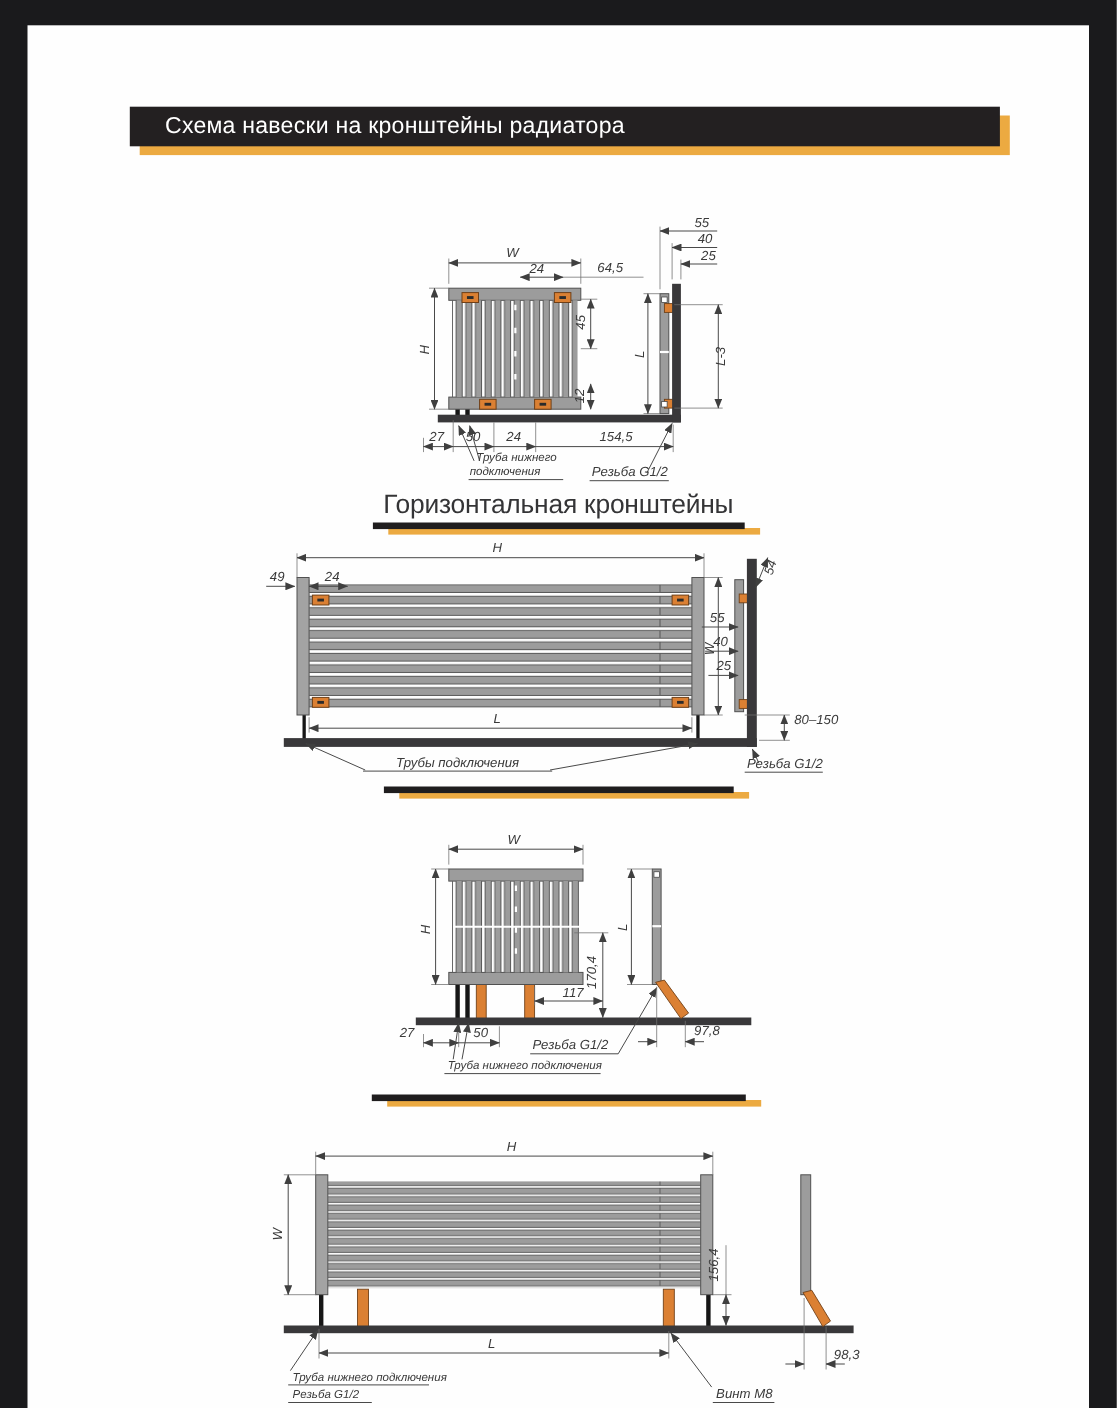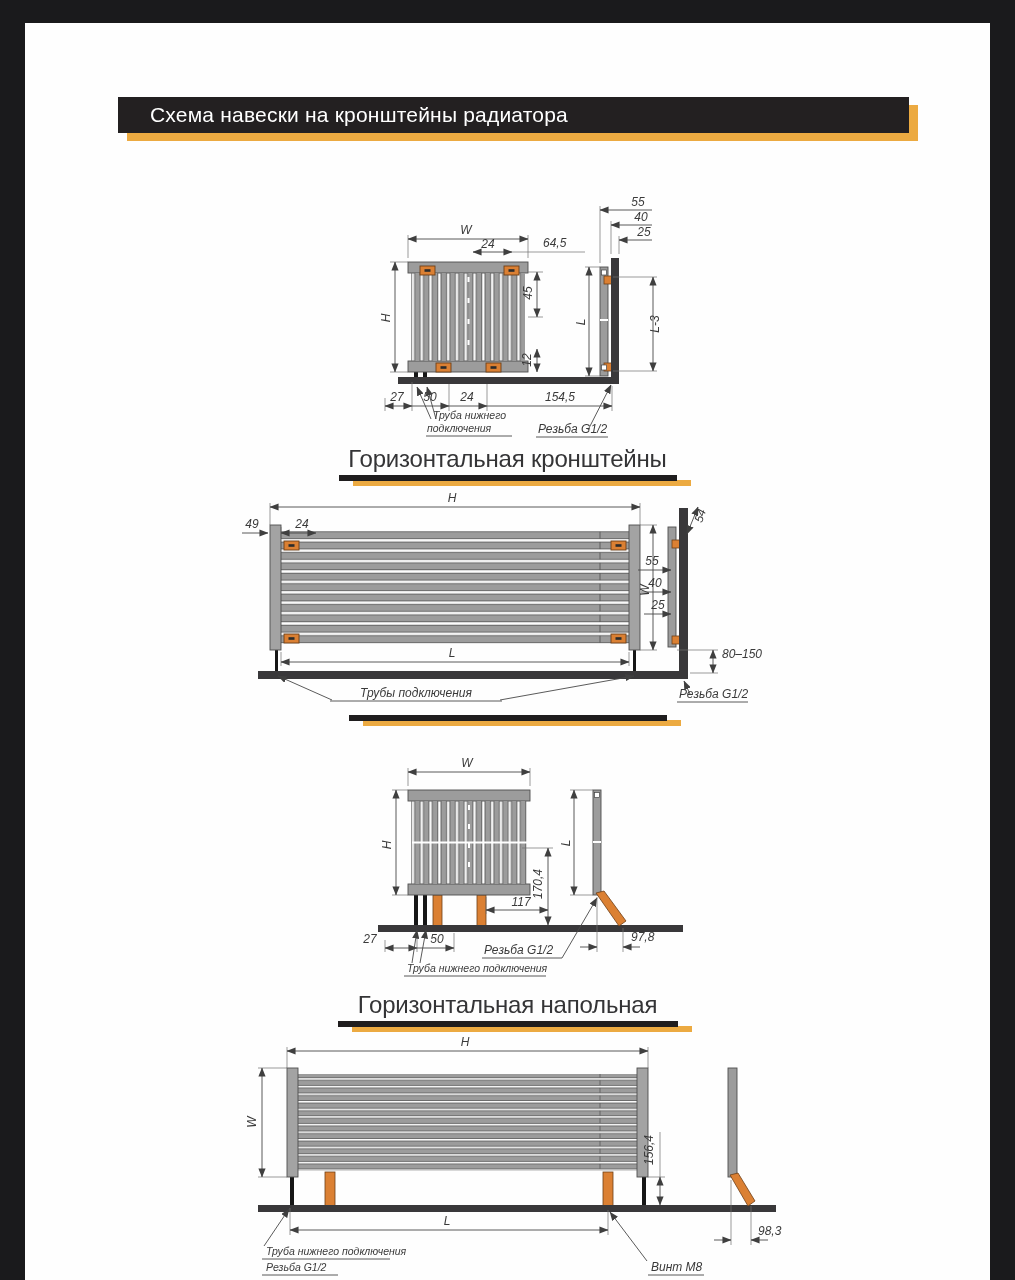--- a/index.html
+++ b/index.html
@@ -263,21 +263,20 @@
       <text class="t tm" transform="rotate(-90 570 843)" x="570" y="843">L</text>
       <line class="ext" x1="597" y1="897" x2="597" y2="952"></line>
         <line class="ext" x1="623" y1="928" x2="623" y2="952"></line>
       <line class="dim" x1="580" y1="947" x2="597" y2="947" marker-end="url(#ar)"></line>
       <line class="dim" x1="640" y1="947" x2="623" y2="947" marker-end="url(#ar)"></line>
       <text class="t" x="631" y="941">97,8</text>
     </g>
   </svg>
 
   <div class="sec-title" style="top:969px">
-    <div class="txt">Горизонтальная напольная</div>
     <div class="bar" style="width:340px"></div>
   </div>
 
   <svg style="left:210px;top:1017px" width="765" height="240" viewBox="235 1040 765 240">
     <g>
       <rect class="pipe" x="290" y="1177" width="4" height="29"></rect>
       <rect class="pipe" x="642" y="1177" width="4" height="29"></rect>
       <rect class="orange" x="325" y="1172" width="10" height="34"></rect>
       <rect class="orange" x="603" y="1172" width="10" height="34"></rect>
       <rect x="298" y="1074" width="339" height="97" fill="url(#hslats2)"></rect>

